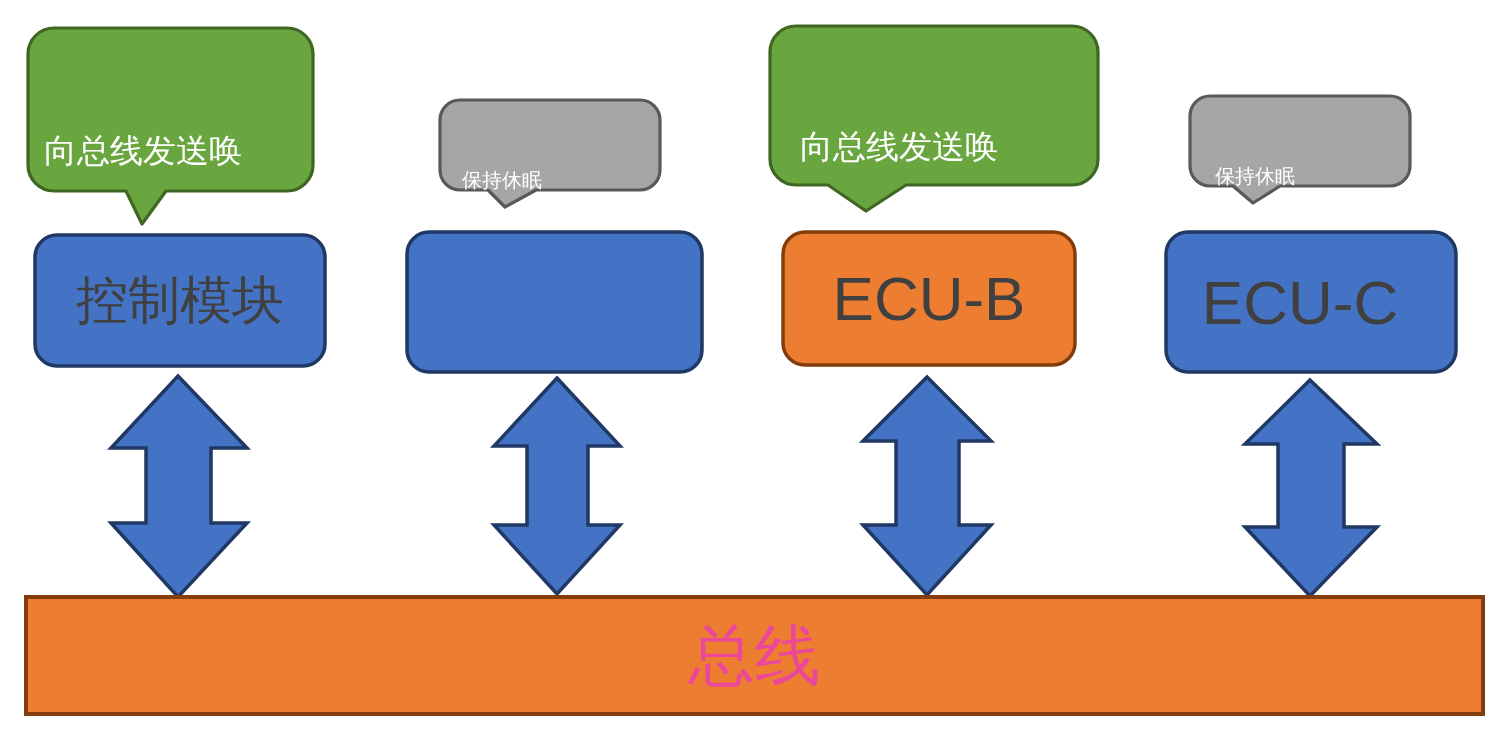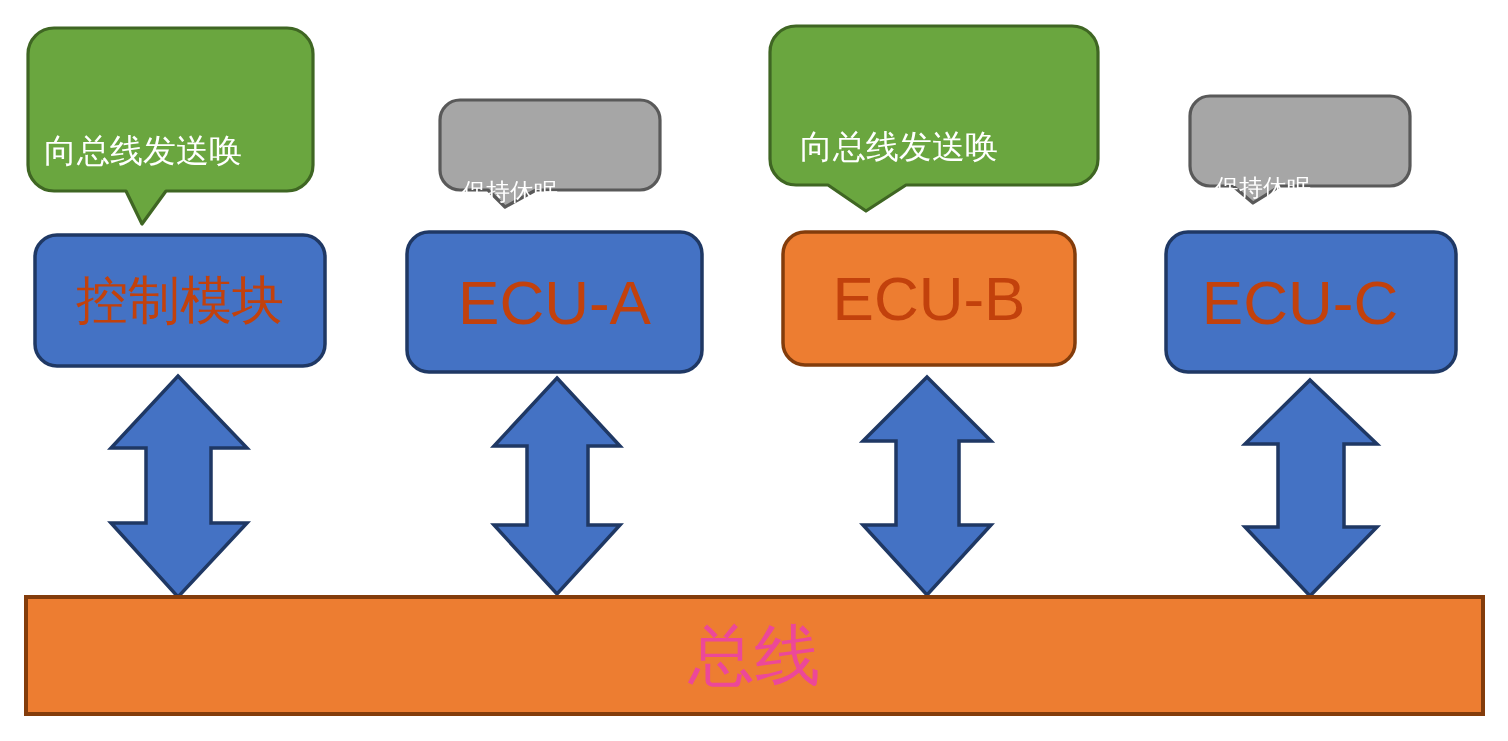--- a/index.html
+++ b/index.html
@@ -31,31 +31,31 @@
     color: #ffffff;
     text-align: left;
     line-height: 1.20;
     white-space: pre;
     pointer-events: none;
   }
   .callout-text.green {
     font-size: 33px;
   }
   .callout-text.gray {
-    font-size: 24px;
+    font-size: 20px;
   }
   .hl-red {
     color: #ff0000;
     font-weight: bold;
     font-size: 31px;
   }
   
   .node-label {
     position: absolute;
-    color: #c2410c;
+    color: #404040;
     text-align: center;
     white-space: nowrap;
     pointer-events: none;
     display: flex;
     align-items: center;
     justify-content: center;
   }
   .node-label.cn {
     font-size: 52px;
   }
@@ -221,21 +221,20 @@
   <div class="callout-text green" style="left:800px; top:48px; width:290px;">
     <div>向总线发送唤</div>
   </div>
 
   <div class="callout-text gray" style="left:1215px; top:116px; width:190px;">
     <div>保持休眠</div>
   </div>
 
   <div class="node-label cn" style="left:35px; top:235px; width:290px; height:131px;">控制模块</div>
 
-  <div class="node-label latin" style="left:407px; top:232px; width:295px; height:140px;">ECU-A</div>
 
   <div class="node-label latin" style="left:783px; top:232px; width:292px; height:133px;">ECU-B</div>
 
   <div class="node-label latin" style="left:1166px; top:232px; width:268px; height:140px;">ECU-C</div>
 
   <div class="bus-label" style="left:26px; top:597px; width:1457px; height:117px;">总线</div>
 
 </div>
 
 </body></html>

